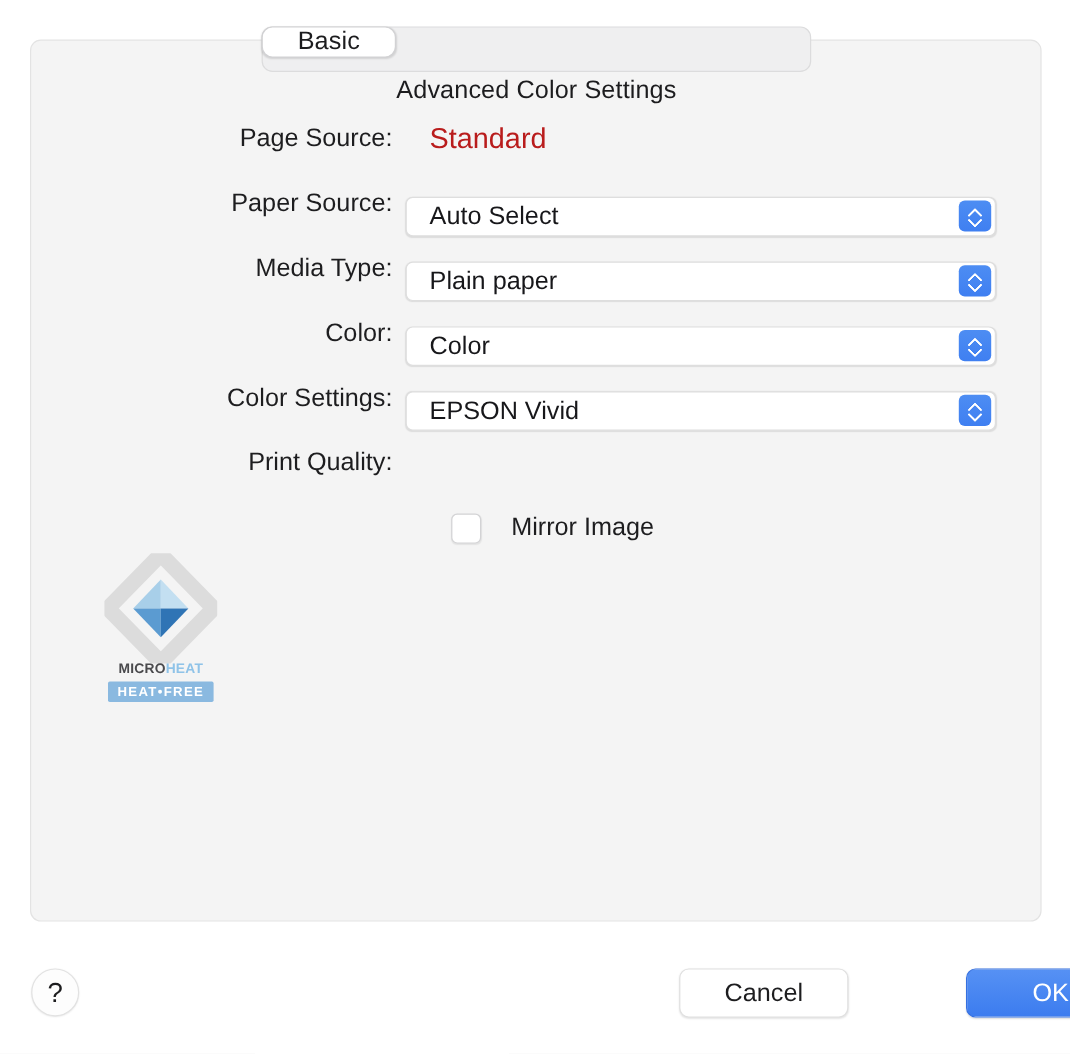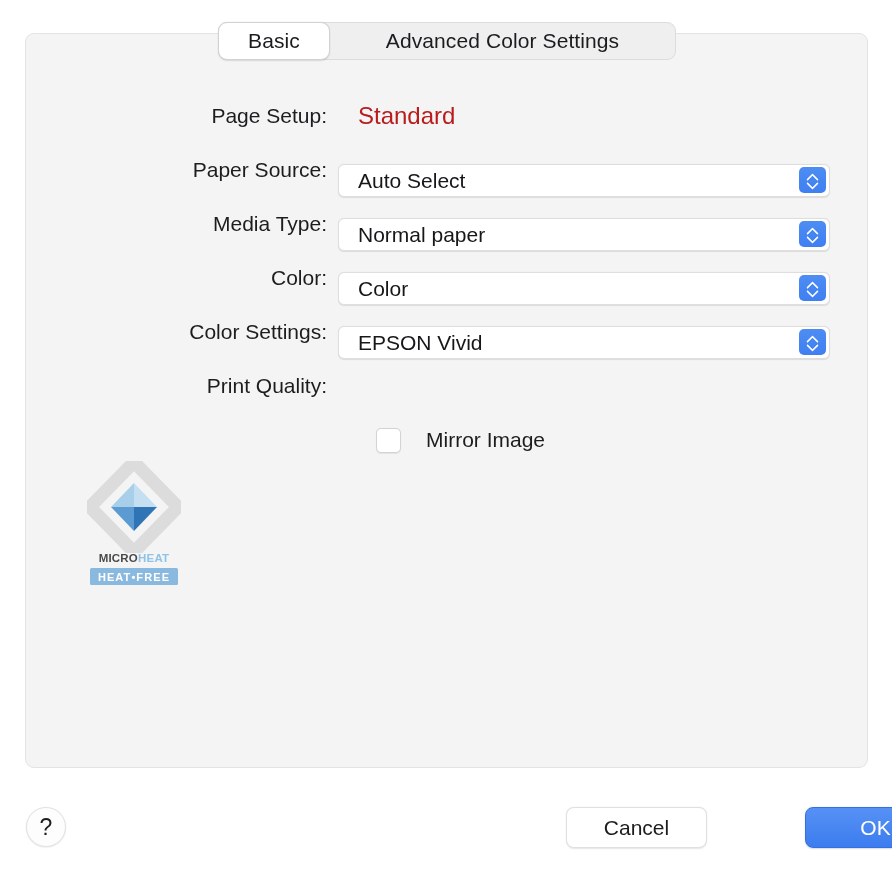--- a/index.html
+++ b/index.html
@@ -23,31 +23,33 @@
     top: 22px;
     width: 458px;
     height: 38px;
     background: #efeff0;
     border: 1px solid #dcdcdd;
     border-radius: 9px;
     box-sizing: border-box;
     display: flex;
     align-items: stretch;
     z-index: 5;
+    flex-direction: column;
   }
   .tab {
     display: flex;
     align-items: center;
     justify-content: center;
     font-size: 21px;
     color: #1c1c1e;
     box-sizing: border-box;
     border-radius: 8px;
     cursor: default;
     letter-spacing: 0.1px;
+    margin-top: 17px;
   }
   .tab.basic {
     width: 112px;
     margin: -1px 0 -1px -1px;
     background: #ffffff;
     border: 1px solid #d2d2d4;
     border-radius: 9px;
     box-shadow: 0 0.5px 1.5px rgba(0,0,0,0.12);
   }
   .tab.advanced {
@@ -285,39 +287,39 @@
   <div class="tab advanced">
     <span>Advanced Color Settings</span>
   </div>
 </div>
 
 <div class="panel">
 
   <div class="form">
 
     <div class="row">
-      <div class="label">Page Setup:</div>
+      <div class="label">Page Source:</div>
       <div class="static-value">Standard</div>
     </div>
 
     <div class="row">
       <div class="label">Paper Source:</div>
       <div class="select">
         <span class="sel-text">Auto Select</span>
         <span class="stepper">
           <span class="chev up"></span>
           <span class="chev down"></span>
         </span>
       </div>
     </div>
 
     <div class="row">
       <div class="label">Media Type:</div>
       <div class="select">
-        <span class="sel-text">Normal paper</span>
+        <span class="sel-text">Plain paper</span>
         <span class="stepper">
           <span class="chev up"></span>
           <span class="chev down"></span>
         </span>
       </div>
     </div>
 
     <div class="row">
       <div class="label">Color:</div>
       <div class="select">

